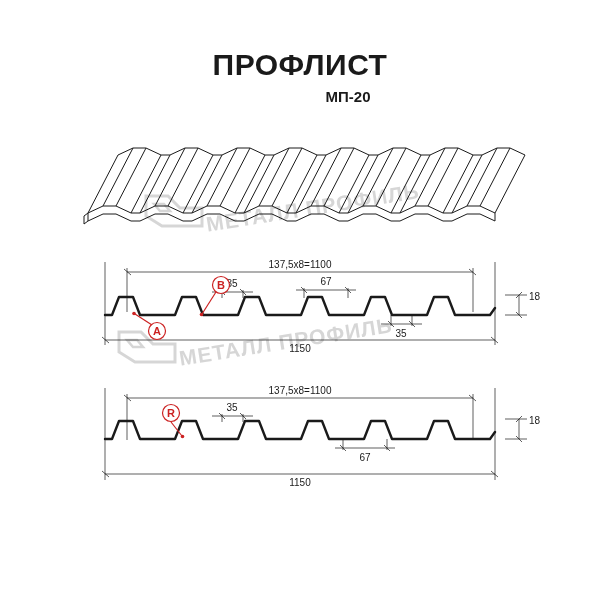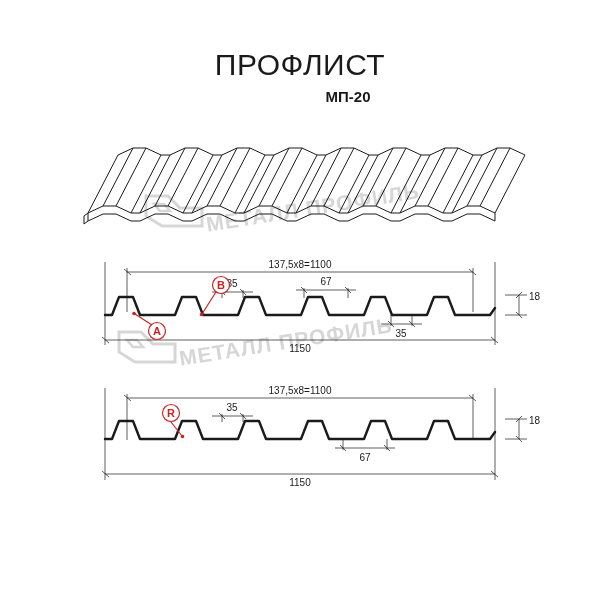--- a/index.html
+++ b/index.html
@@ -19,21 +19,21 @@
     position: absolute;
     inset: 0;
   }
   .title {
     position: absolute;
     top: 48px;
     left: 0;
     width: 600px;
     text-align: center;
     font-size: 30px;
-    font-weight: normal;
+    font-weight: bold;
     letter-spacing: 0.5px;
     color: #1a1a1a;
   }
   .subtitle {
     position: absolute;
     top: 88px;
     left: 0;
     width: 600px;
     text-align: center;
     font-size: 15px;

